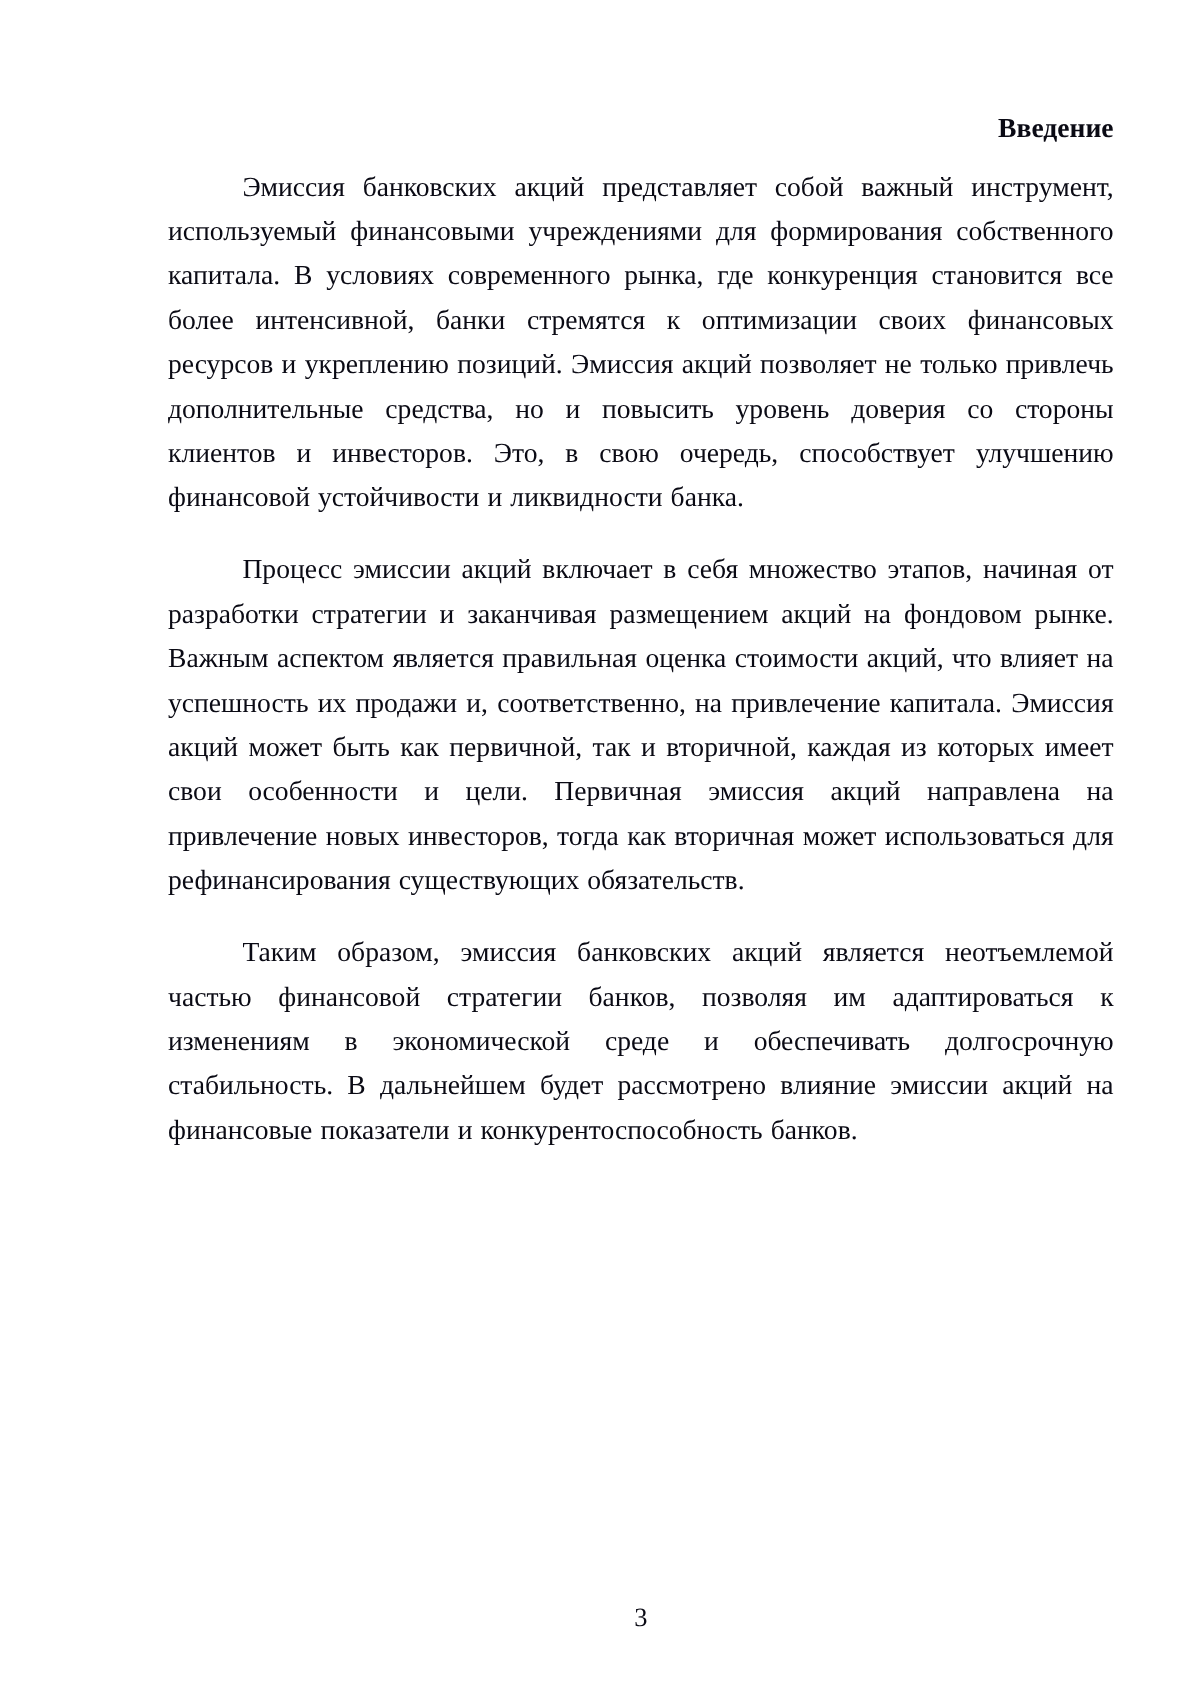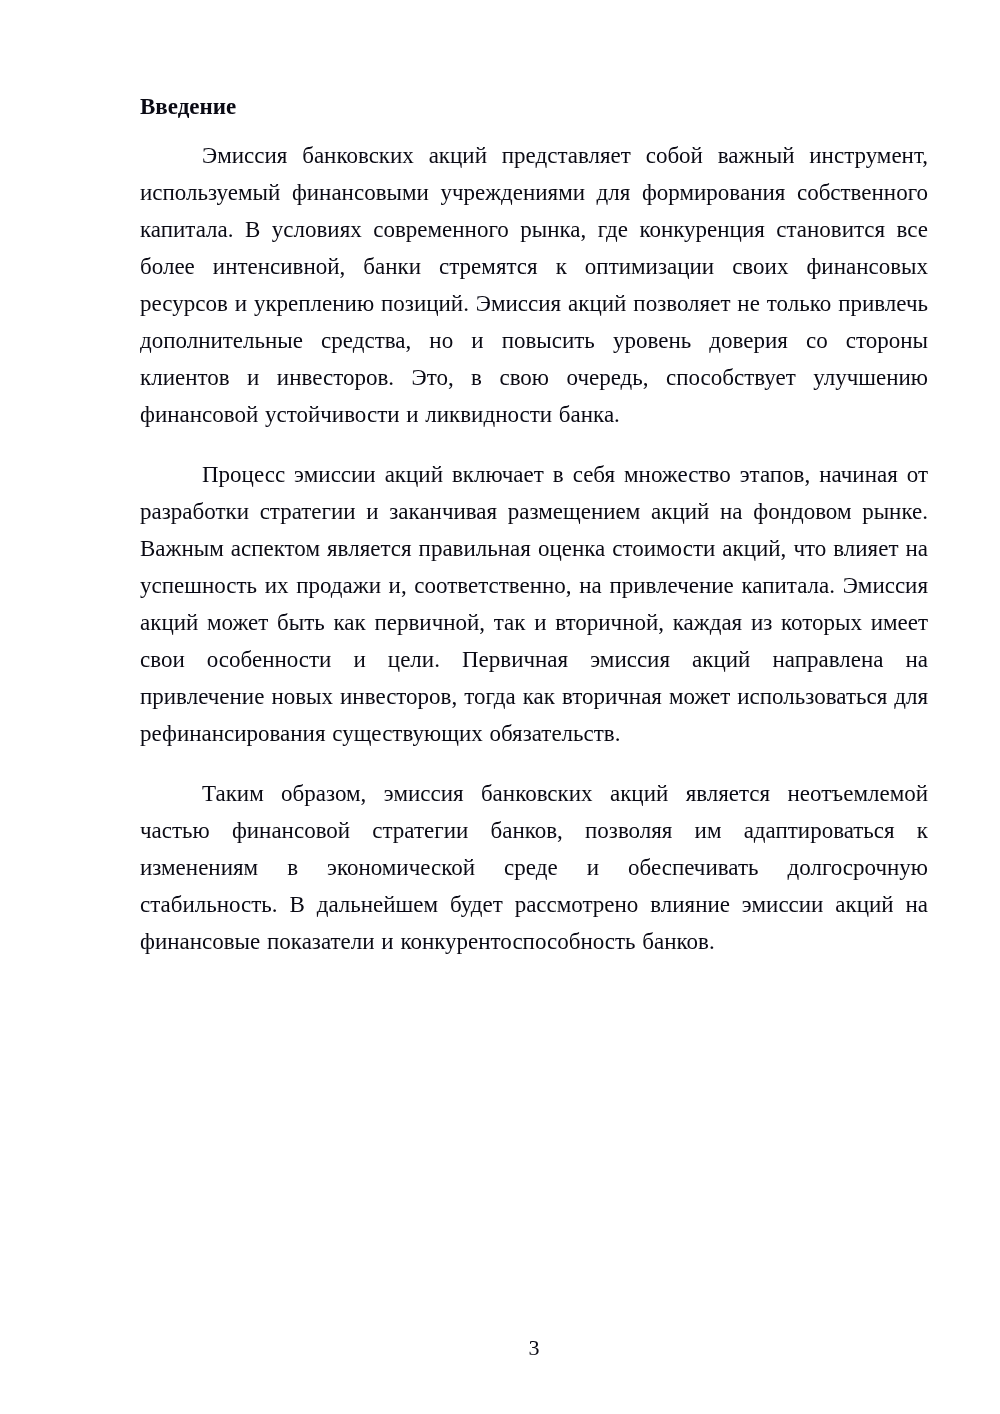--- a/index.html
+++ b/index.html
@@ -16,21 +16,21 @@
     padding: 88px 72px 60px 140px;
     font-family: "Liberation Serif", "DejaVu Serif", serif;
     font-size: 23px;
     line-height: 37px;
     color: #0a0a14;
     overflow: hidden;
   }
   .doc-heading {
     font-size: 23px;
     font-weight: bold;
-    text-align: left;
+    text-align: right;
     margin: 0 0 12px 0;
     line-height: 37px;
   }
   .doc-paragraph {
     text-align: justify;
     text-indent: 62px;
     margin: 0 0 23px 0;
     word-spacing: 1px;
   }
   .page-number {

